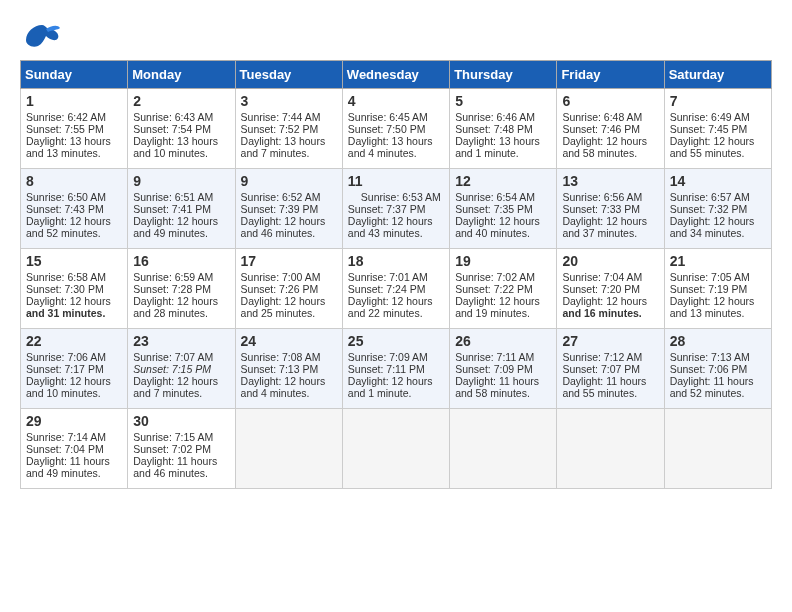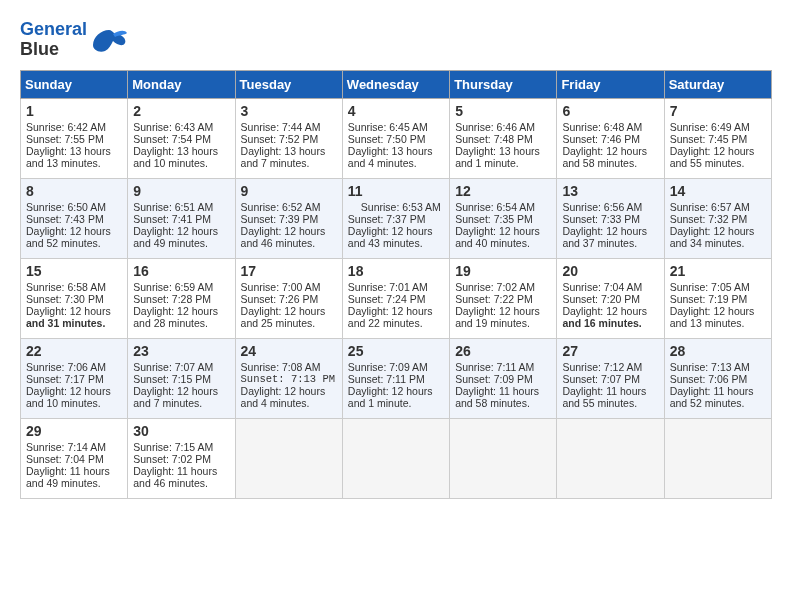--- a/index.html
+++ b/index.html
@@ -80,25 +80,20 @@
     }
     .row-even td {
       background: #f0f4fb;
     }
   </style>
 </head>
 <body>
 
 <div class="header-area">
   <div class="logo">
-    <div>
-      <div class="logo-text">
-        <span>General</span><br><span style="color:#333">Blue</span>
-      </div>
-    </div>
     <svg class="logo-bird" viewBox="0 0 36 30" xmlns="http://www.w3.org/2000/svg">
       <path d="M18 5 C10 5, 2 12, 2 20 C2 25, 8 28, 14 26 C18 24, 20 20, 22 16 C26 20, 32 22, 34 18 C36 14, 30 8, 24 9 C22 7, 20 5, 18 5Z" fill="#1a5fb4"></path>
       <path d="M22 9 C26 6, 34 4, 36 8 C34 10, 28 10, 24 12Z" fill="#3584e4"></path>
     </svg>
   </div>
   <div class="title-area">
     <div class="month-title"></div>
     <div class="location"></div>
   </div>
 </div>
@@ -273,28 +268,28 @@
         <td>
           <span class="day-num">22</span>
           <span style="display: block;">Sunrise: 7:06 AM</span>
           <span style="display: block;">Sunset: 7:17 PM</span>
           <span style="display: block;">Daylight: 12 hours</span>
           <span style="display: block;">and 10 minutes.</span>
         </td>
         <td>
           <span class="day-num">23</span>
           <span style="display: block;">Sunrise: 7:07 AM</span>
-          <span style="display: block;">Sunset: 7:15 PM</span>
+          <span style="display: block; font-style: italic;">Sunset: 7:15 PM</span>
           <span style="display: block;">Daylight: 12 hours</span>
           <span style="display: block;">and 7 minutes.</span>
         </td>
         <td>
           <span class="day-num">24</span>
           <span style="display: block;">Sunrise: 7:08 AM</span>
-          <span style="display: block; font-family: Liberation Mono, monospace;">Sunset: 7:13 PM</span>
+          <span style="display: block;">Sunset: 7:13 PM</span>
           <span style="display: block;">Daylight: 12 hours</span>
           <span style="display: block;">and 4 minutes.</span>
         </td>
         <td>
           <span class="day-num">25</span>
           <span style="display: block;">Sunrise: 7:09 AM</span>
           <span style="display: block;">Sunset: 7:11 PM</span>
           <span style="display: block;">Daylight: 12 hours</span>
           <span style="display: block;">and 1 minute.</span>
         </td>

